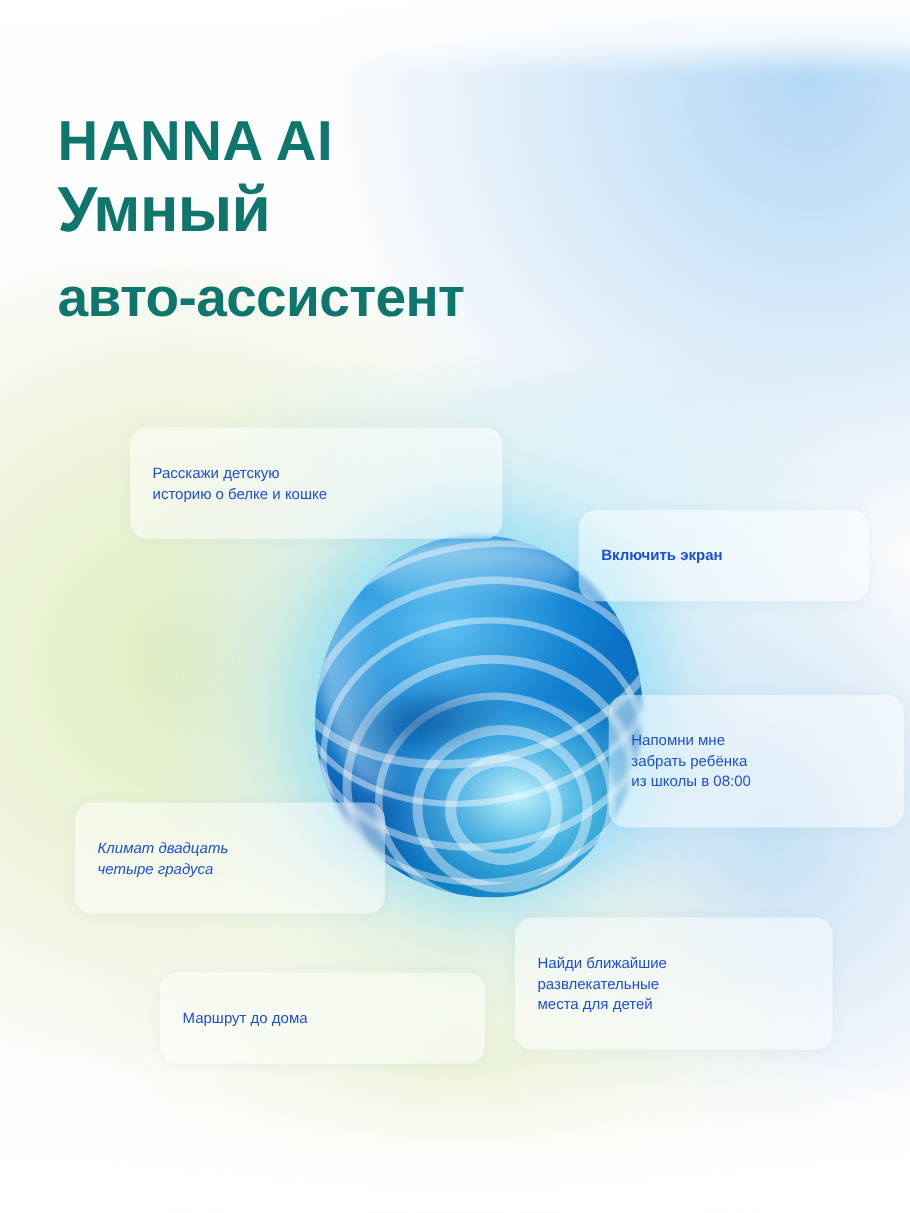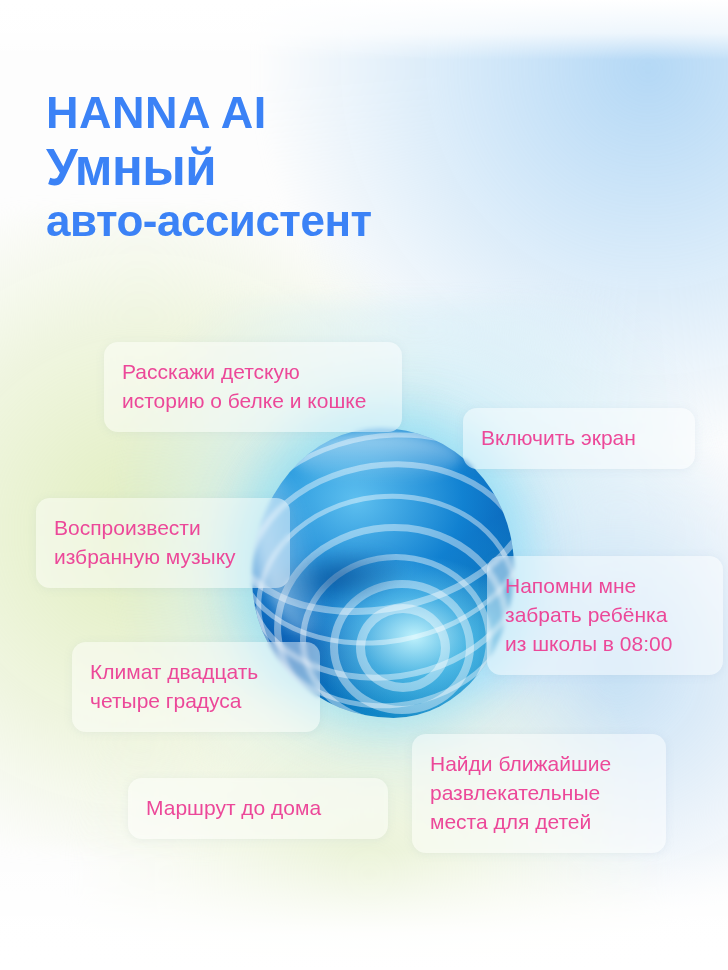--- a/index.html
+++ b/index.html
@@ -87,39 +87,39 @@
     top: 0;
     height: 60px;
     background: linear-gradient(to bottom, #ffffff 0%, rgba(255,255,255,0.75) 55%, rgba(255,255,255,0) 100%);
   }
 
   
   .headline {
     position: absolute;
     left: 46px;
     top: 68px;
-    color: #3b82f6;
+    color: #0f766e;
     font-weight: bold;
     line-height: 1.06;
     letter-spacing: -0.5px;
   }
   .headline .line1 {
     display: block;
     font-size: 45px;
     letter-spacing: 0.5px;
   }
   .headline .line2 {
     display: block;
     font-size: 51px;
     margin-top: 4px;
   }
   .headline .line3 {
     display: block;
     font-size: 44px;
-    margin-top: 3px;
+    margin-top: 21px;
   }
 
   
   .orb-glow {
     position: absolute;
     left: 218px;
     top: 390px;
     width: 330px;
     height: 360px;
     border-radius: 50%;
@@ -179,33 +179,33 @@
     background: radial-gradient(ellipse at 50% 50%, rgba(6,62,130,0.55) 0%, rgba(6,62,130,0) 70%);
     filter: blur(6px);
     transform: rotate(-8deg);
   }
 
   
   .chip {
     position: absolute;
     background: rgba(255,255,255,0.46);
     border-radius: 14px;
-    padding: 16px 18px;
-    color: #ec4899;
-    font-size: 21px;
+    padding: 28px 18px;
+    color: #1d4ed8;
+    font-size: 12px;
     line-height: 1.38;
     box-shadow: 0 1px 10px rgba(120,150,180,0.10);
     backdrop-filter: blur(2px);
     white-space: pre-line;
   }
   .chip-1 { left: 104px; top: 342px; width: 262px; }
-  .chip-2 { left: 463px; top: 408px; width: 196px; }
+  .chip-2 { left: 463px; top: 408px; width: 196px; font-weight: bold; }
   .chip-3 { left: 36px;  top: 498px; width: 218px; }
   .chip-4 { left: 487px; top: 556px; width: 200px; }
-  .chip-5 { left: 72px;  top: 642px; width: 212px; }
+  .chip-5 { left: 60px;  top: 642px; width: 212px; font-style: italic; }
   .chip-6 { left: 128px; top: 760px; width: 224px; margin-top: 18px; }
   .chip-7 { left: 412px; top: 734px; width: 218px; }
 </style>
 </head>
 <body>
 
 <div id="poster">
 
   <div class="bg-base"></div>
   <div class="bg-blue-tr"></div>
@@ -233,22 +233,20 @@
     <div class="wave w7"></div>
     <div class="wave w8"></div>
     <div class="dark-band"></div>
     <div class="shine-left"></div>
     <div class="shine-top"></div>
   </div>
 
   <div class="chip chip-1">Расскажи детскую
 историю о белке и кошке</div>
   <div class="chip chip-2">Включить экран</div>
-  <div class="chip chip-3">Воспроизвести
-избранную музыку</div>
   <div class="chip chip-4">Напомни мне
 забрать ребёнка
 из школы в 08:00</div>
   <div class="chip chip-5">Климат двадцать
 четыре градуса</div>
   <div class="chip chip-6">Маршрут до дома</div>
   <div class="chip chip-7">Найди ближайшие
 развлекательные
 места для детей</div>
 

